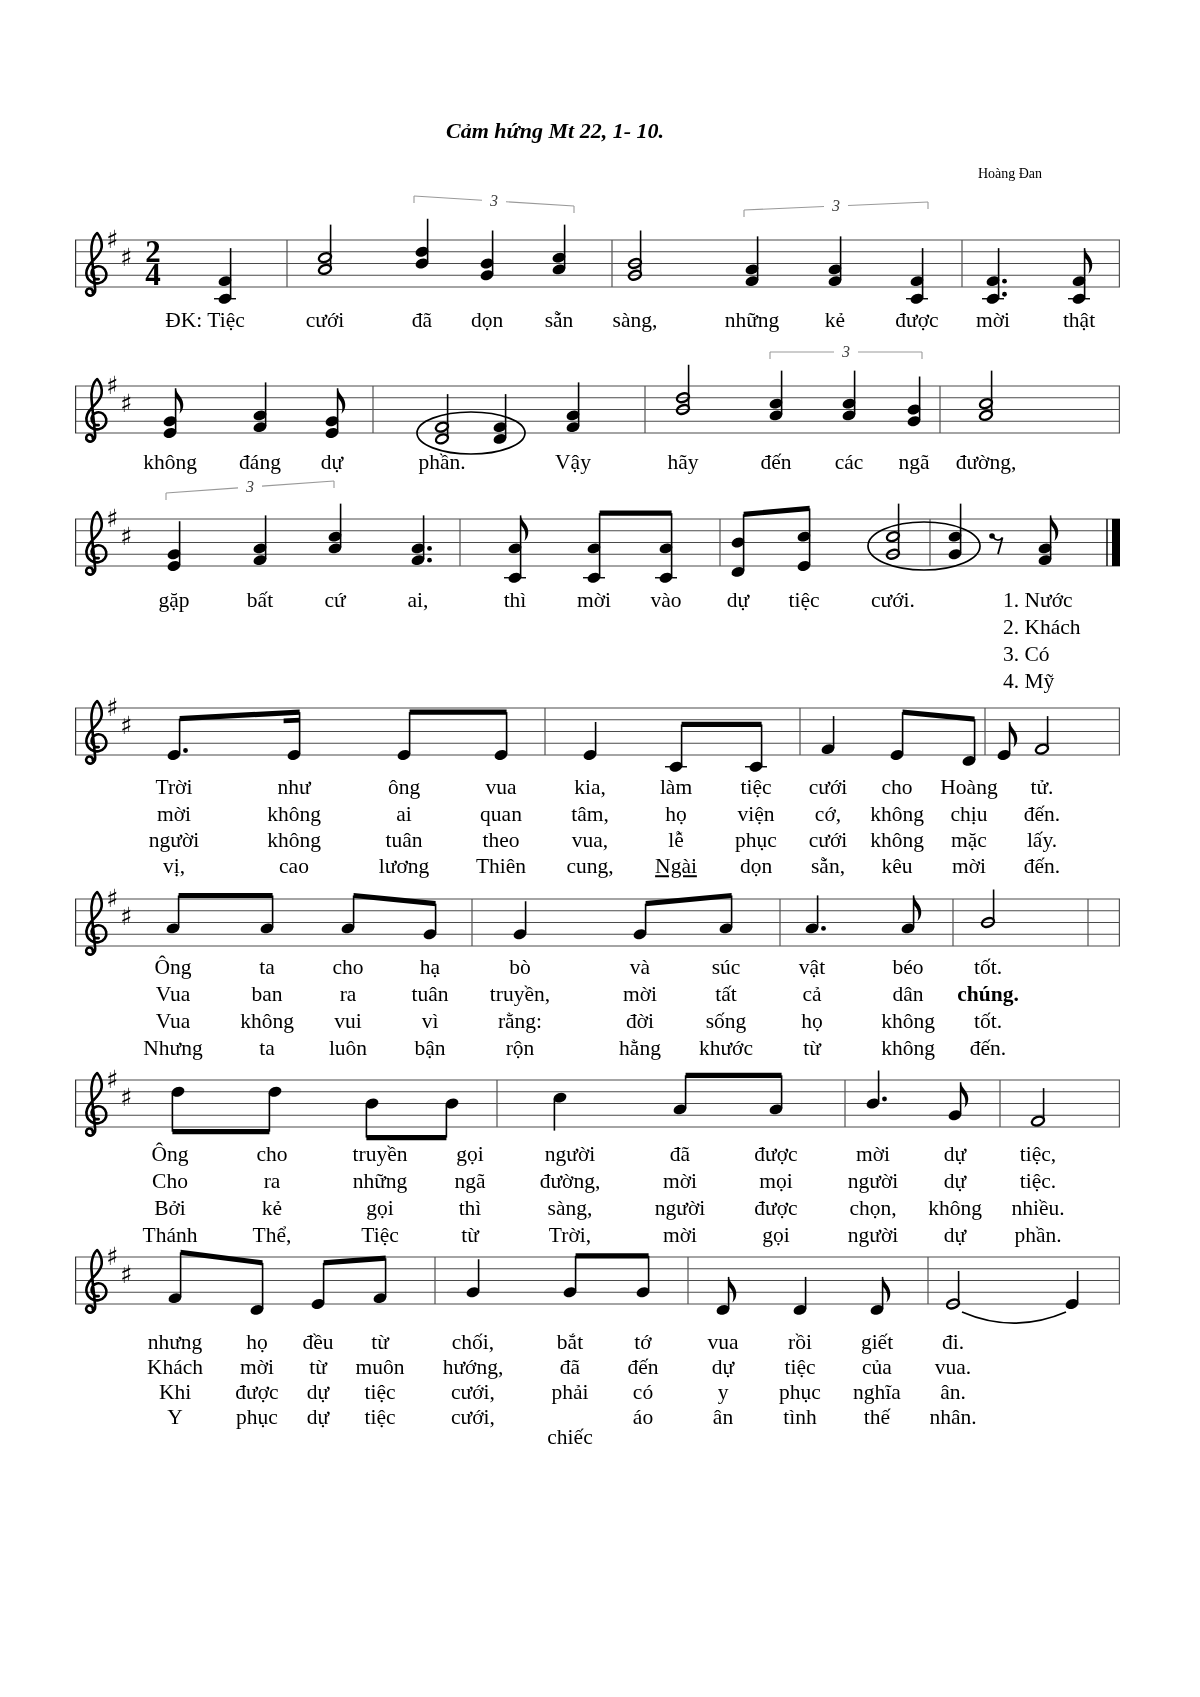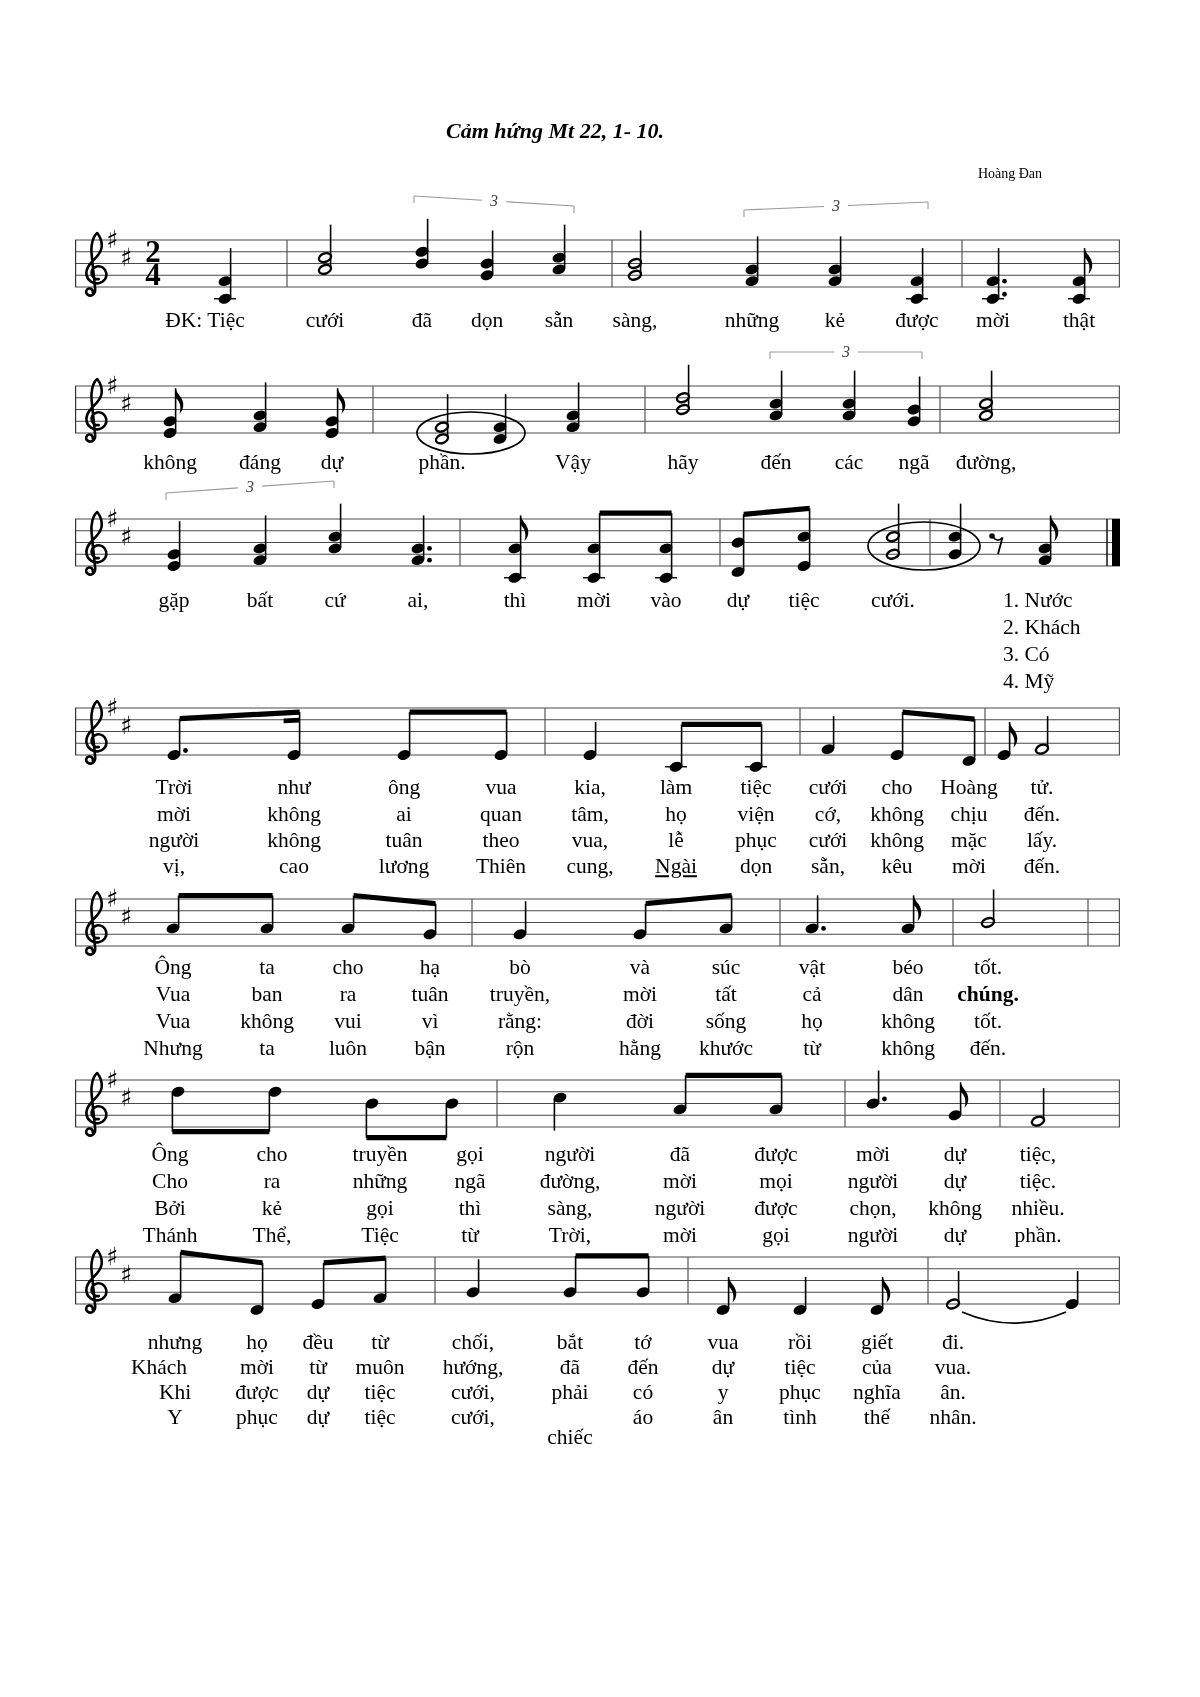--- a/index.html
+++ b/index.html
@@ -741,21 +741,21 @@
       <span class="lyr" style="left: 257px; top: 1343px;">họ</span>
       <span class="lyr" style="left: 318px; top: 1343px;">đều</span>
       <span class="lyr" style="left: 380px; top: 1343px;">từ</span>
       <span class="lyr" style="left: 473px; top: 1343px;">chối,</span>
       <span class="lyr" style="left: 570px; top: 1343px;">bắt</span>
       <span class="lyr" style="left: 643px; top: 1343px;">tớ</span>
       <span class="lyr" style="left: 723px; top: 1343px;">vua</span>
       <span class="lyr" style="left: 800px; top: 1343px;">rồi</span>
       <span class="lyr" style="left: 877px; top: 1343px;">giết</span>
       <span class="lyr" style="left: 953px; top: 1343px;">đi.</span>
-      <span class="lyr" style="left: 159px; top: 1368px;">Khách</span>
+      <span class="lyr" style="left: 175px; top: 1368px;">Khách</span>
       <span class="lyr" style="left: 257px; top: 1368px;">mời</span>
       <span class="lyr" style="left: 318px; top: 1368px;">từ</span>
       <span class="lyr" style="left: 380px; top: 1368px;">muôn</span>
       <span class="lyr" style="left: 473px; top: 1368px;">hướng,</span>
       <span class="lyr" style="left: 570px; top: 1368px;">đã</span>
       <span class="lyr" style="left: 643px; top: 1368px;">đến</span>
       <span class="lyr" style="left: 723px; top: 1368px;">dự</span>
       <span class="lyr" style="left: 800px; top: 1368px;">tiệc</span>
       <span class="lyr" style="left: 877px; top: 1368px;">của</span>
       <span class="lyr" style="left: 953px; top: 1368px;">vua.</span>

